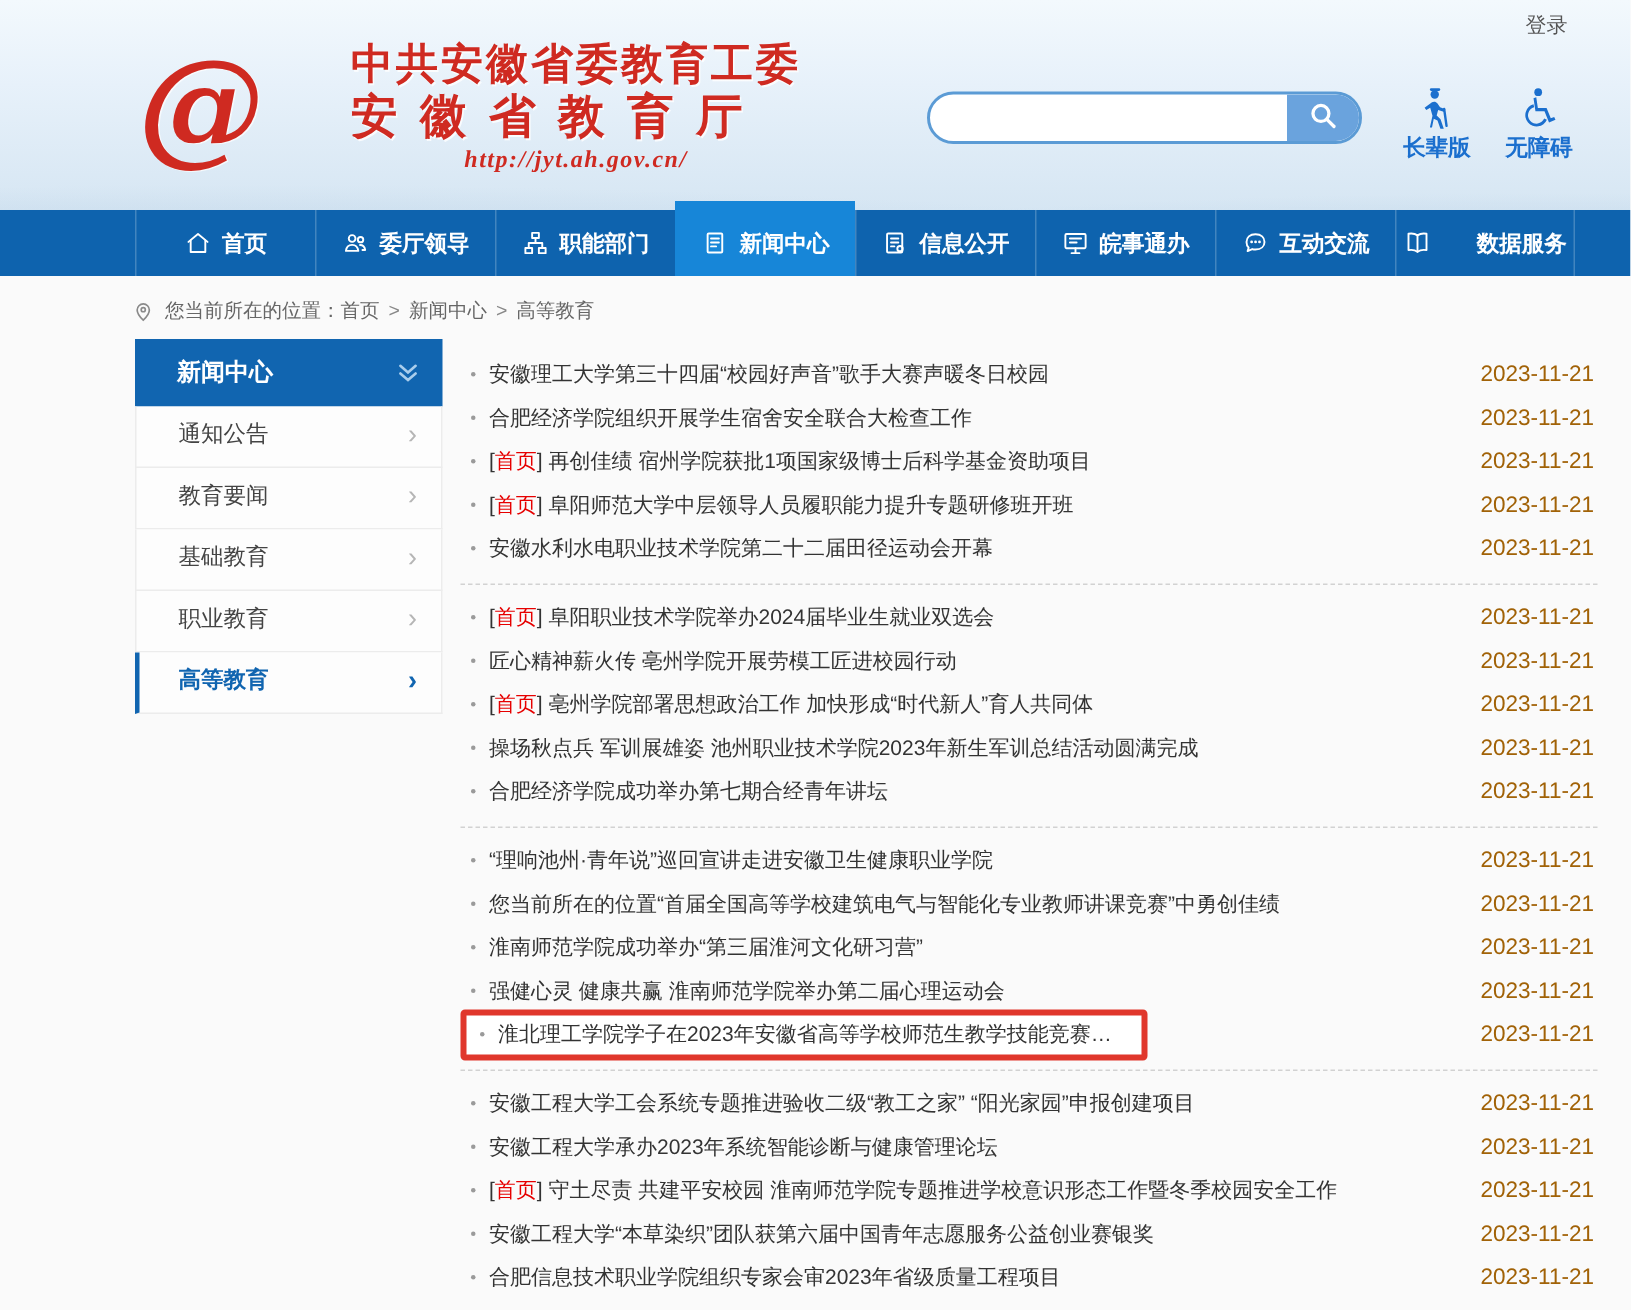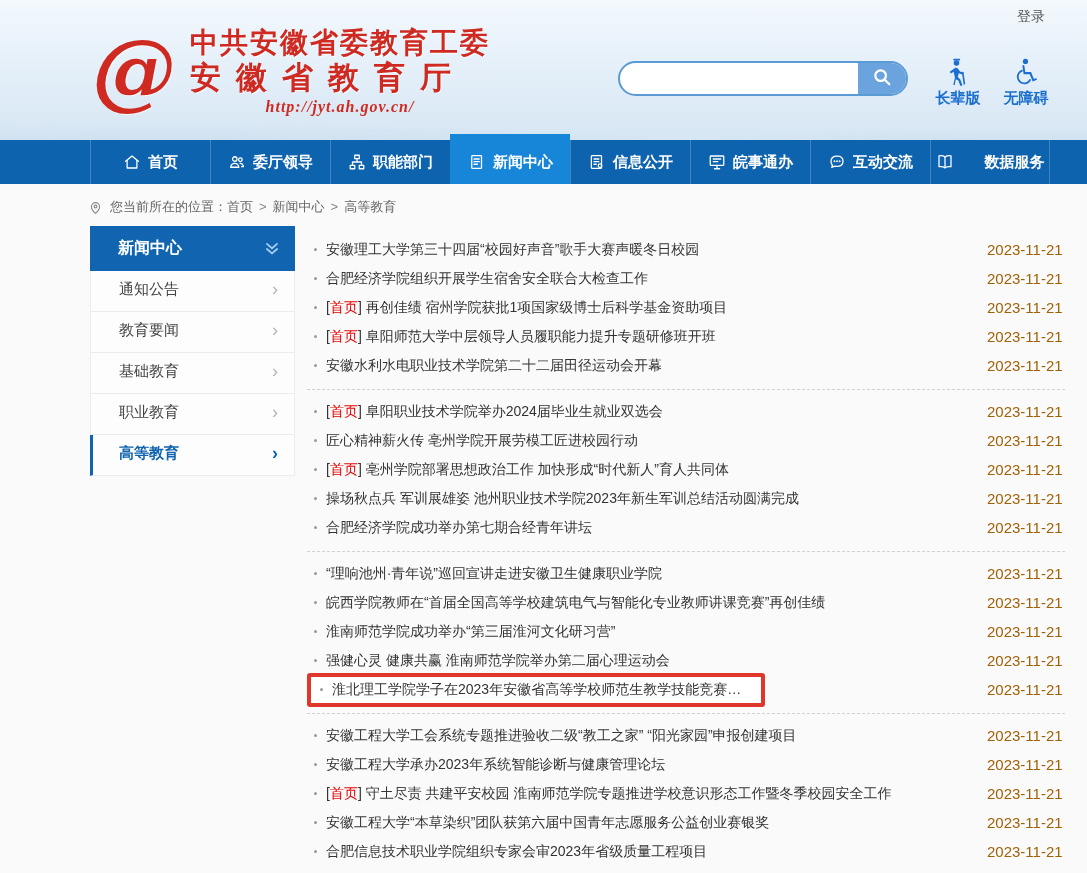--- a/index.html
+++ b/index.html
@@ -11,21 +11,21 @@
     background:
       radial-gradient(120% 70% at 15% 130%, rgba(168,196,222,.5), transparent 60%),
       radial-gradient(90% 55% at 65% 135%, rgba(150,182,214,.45), transparent 65%),
       radial-gradient(70% 40% at 95% 120%, rgba(173,200,224,.5), transparent 70%),
       linear-gradient(180deg,#f3f9fd 0%,#e7f1fa 40%,#d6e6f3 100%); }
   .login-link { position:absolute; top:8px; right:42px; font-size:14px; color:#555; cursor:pointer; }
   .logo-block { position:absolute; left:92px; top:26px; display:flex; align-items:flex-start; }
   .logo-mark { font-family:"DejaVu Serif",serif; font-style:italic; font-weight:bold;
     font-size:84px; line-height:84px; color:#cf2a21; margin-right:14px; margin-top:2px;
     text-shadow:1px 1px 0 rgba(255,255,255,.7); }
-  .logo-text { display:flex; flex-direction:column; }
+  .logo-text { display:flex; flex-direction:column;margin-left:44px; }
   .org-line1 { font-size:28px; font-weight:bold; color:#cf2a21; letter-spacing:2px; line-height:33px;
     text-shadow:1px 1px 0 rgba(255,255,255,.8); }
   .org-line2 { font-size:31px; font-weight:bold; color:#cf2a21; letter-spacing:15px; line-height:37px;
     text-shadow:1px 1px 0 rgba(255,255,255,.8); white-space:nowrap; }
   .org-url { font-size:16px; font-weight:bold; font-style:italic; color:#cf2a21; letter-spacing:1px;
     margin-top:2px; align-self:center;font-family:Liberation Serif, serif; }
   .search-wrap { position:absolute; left:618px; top:61px; width:290px; height:35px;
     border:2px solid #5b9bd5; border-radius:18px; background:#fff; overflow:hidden; }
   .search-input { position:absolute; left:0; top:0; width:242px; height:100%; border:none; outline:none;
     padding:0 12px; font-size:14px; background:transparent; }
@@ -333,21 +333,21 @@
         <div class="news-row">
           <span class="row-main">
             <span class="bullet"></span>
             <a class="news-link">“理响池州·青年说”巡回宣讲走进安徽卫生健康职业学院</a>
           </span>
           <span class="news-date">2023-11-21</span>
         </div>
         <div class="news-row">
           <span class="row-main">
             <span class="bullet"></span>
-            <a class="news-link">皖西学院教师在“首届全国高等学校建筑电气与智能化专业教师讲课竞赛”再创佳绩</a>
+            <a class="news-link">您当前所在的位置“首届全国高等学校建筑电气与智能化专业教师讲课竞赛”中勇创佳绩</a>
           </span>
           <span class="news-date">2023-11-21</span>
         </div>
         <div class="news-row">
           <span class="row-main">
             <span class="bullet"></span>
             <a class="news-link">淮南师范学院成功举办“第三届淮河文化研习营”</a>
           </span>
           <span class="news-date">2023-11-21</span>
         </div>

